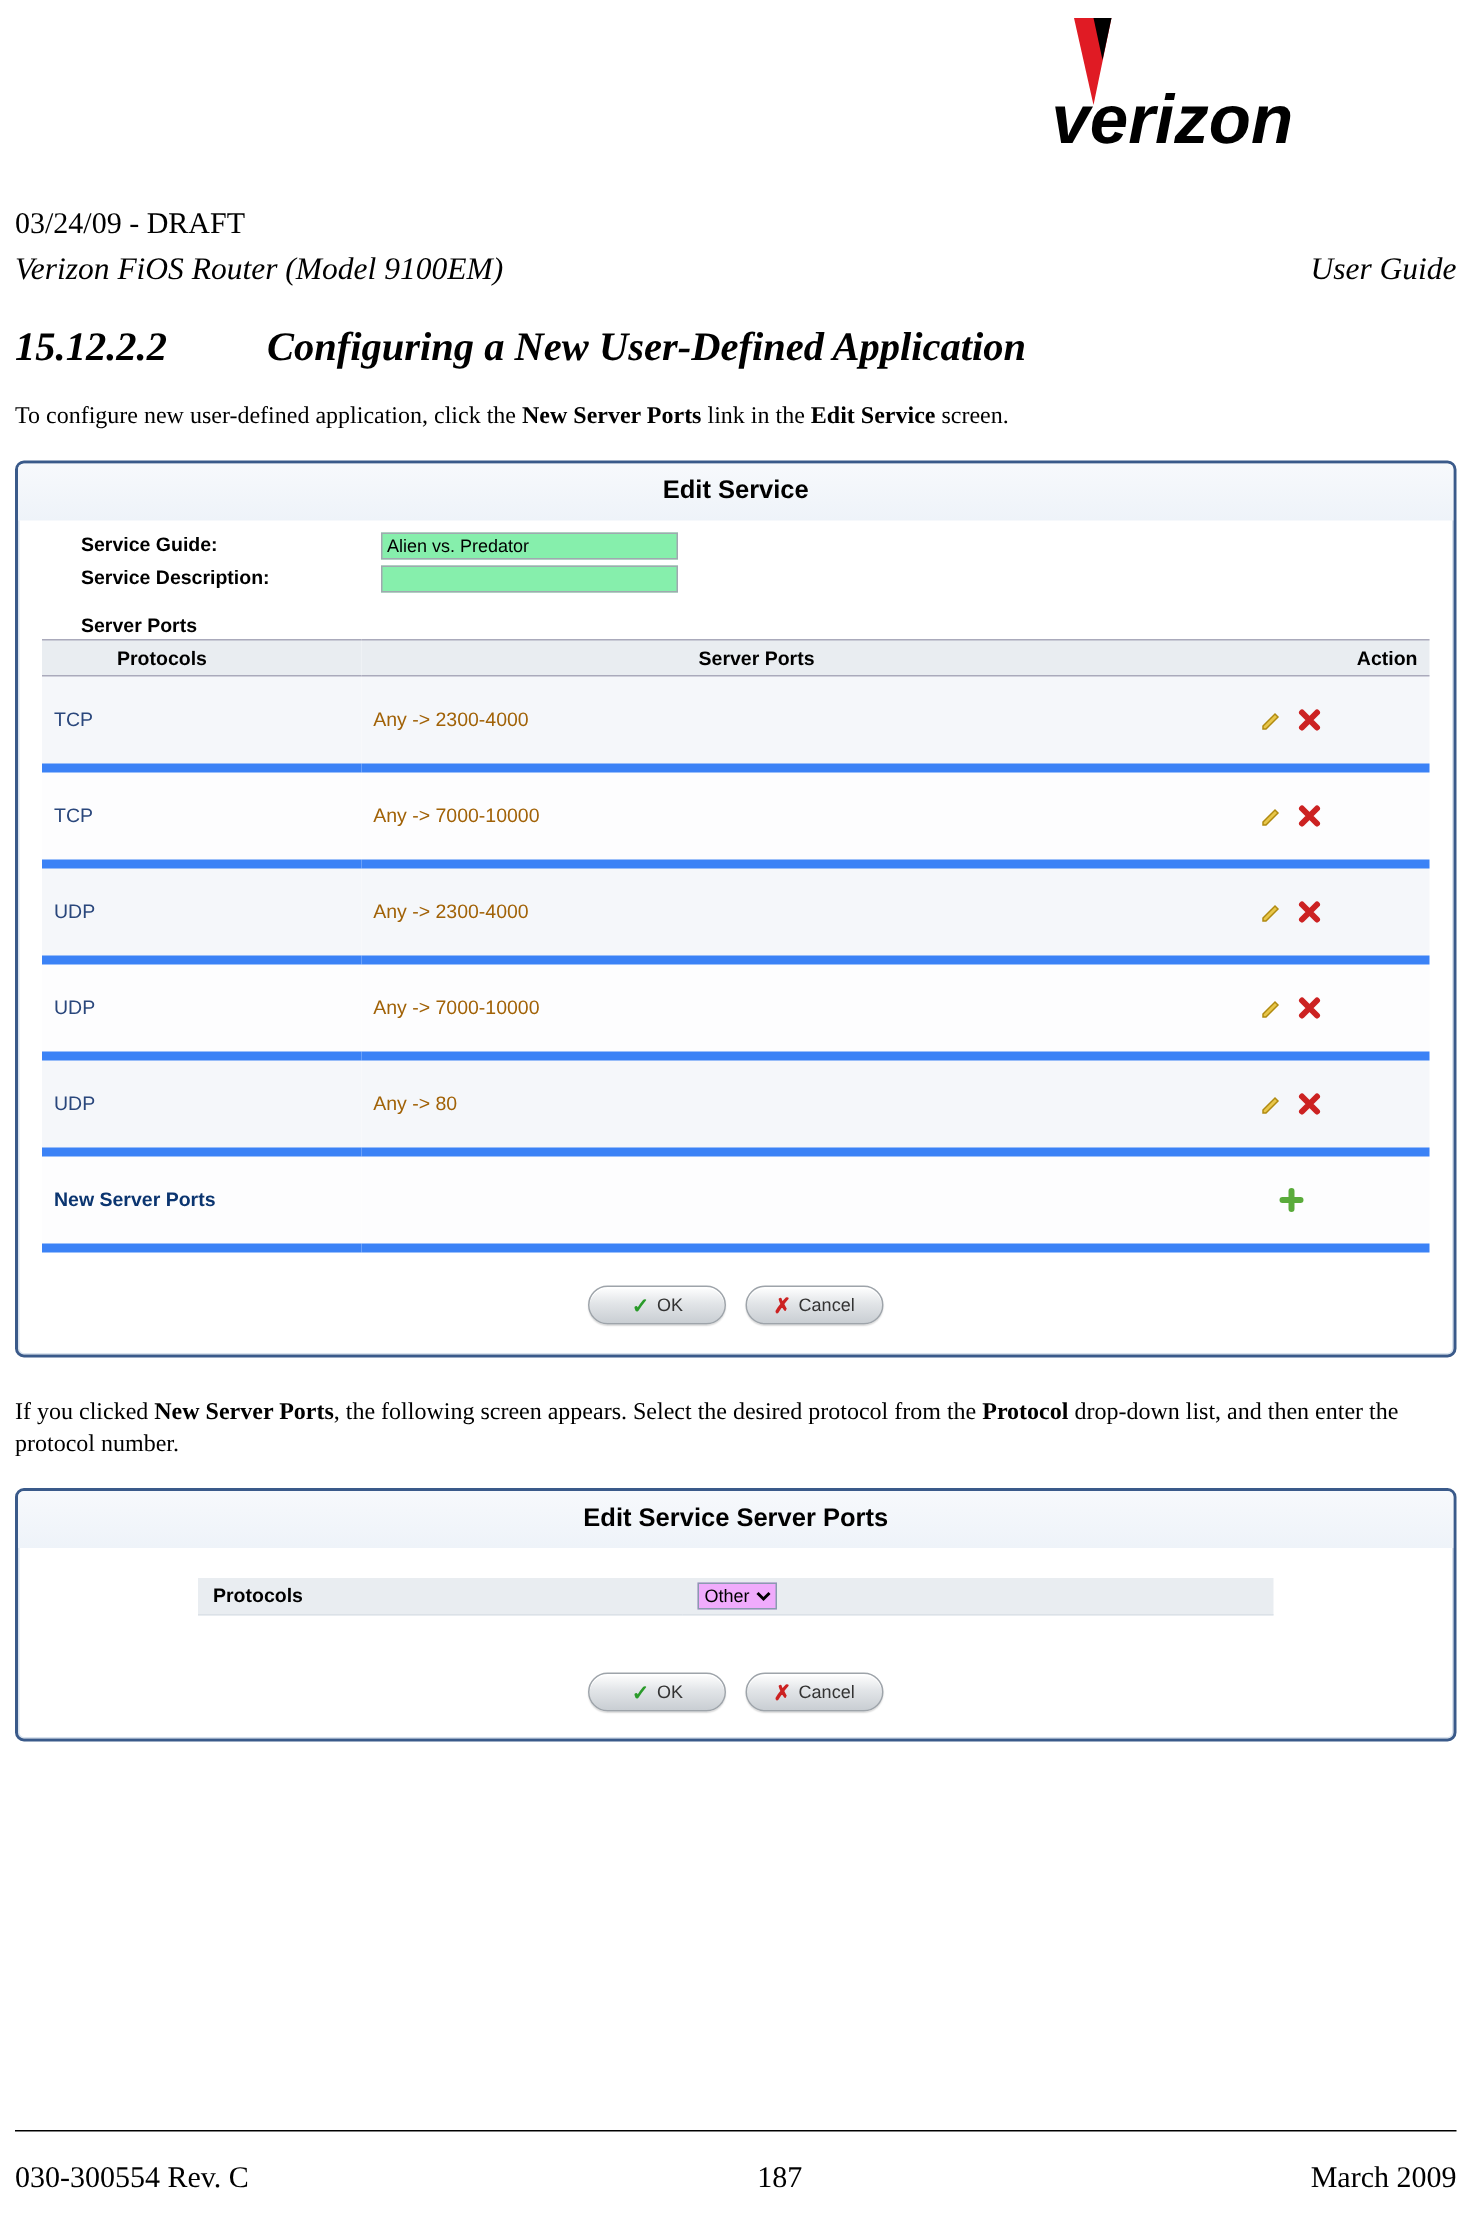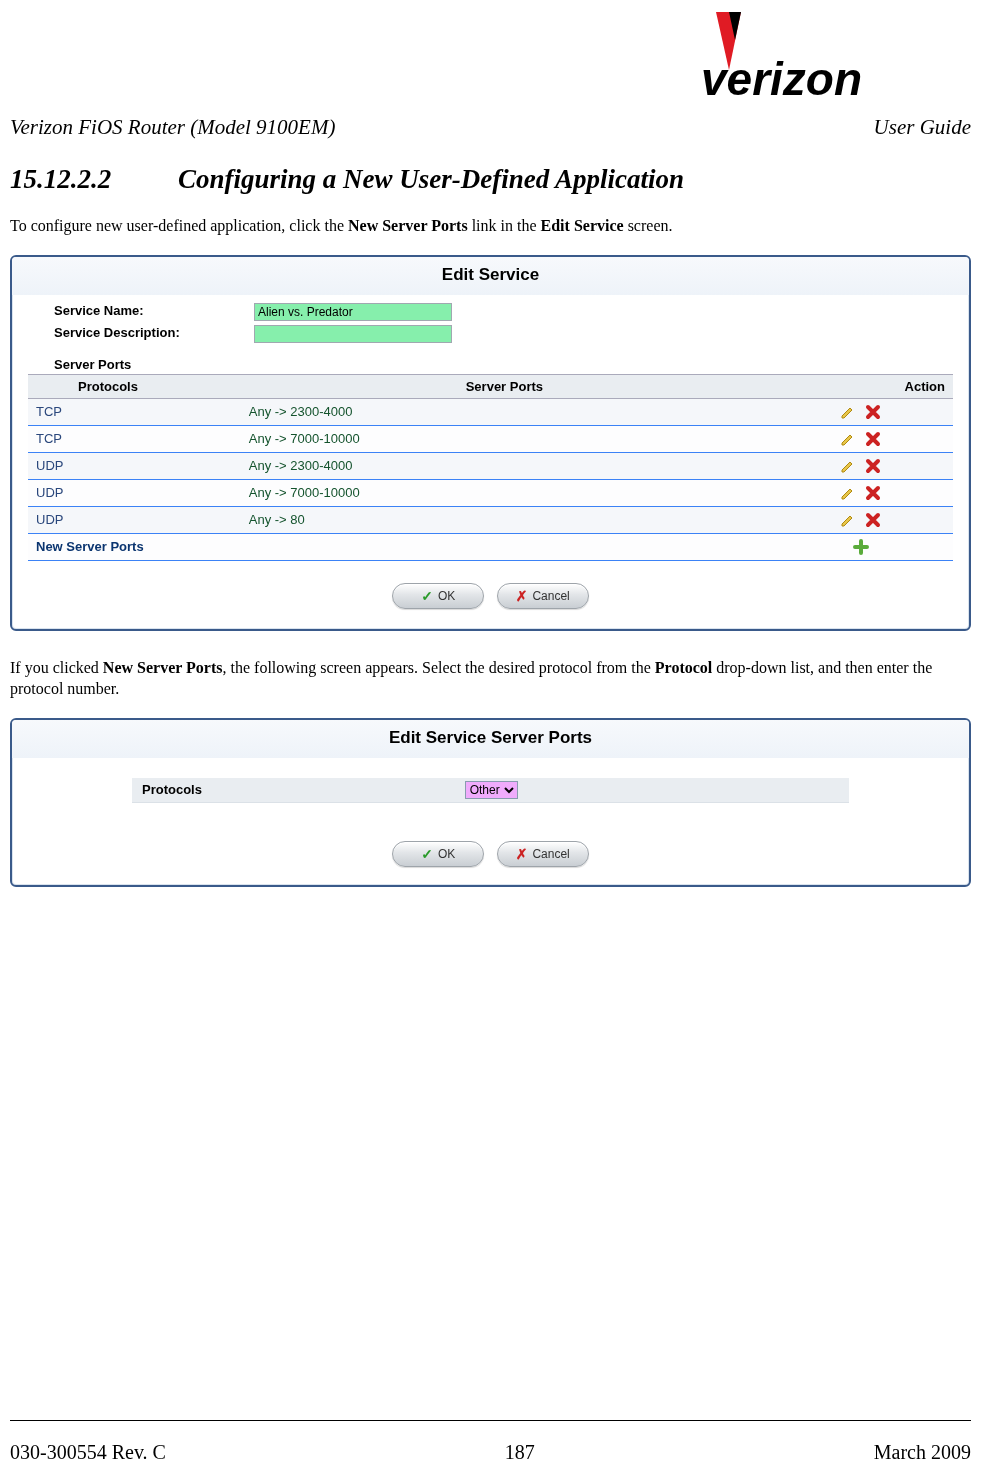--- a/index.html
+++ b/index.html
@@ -109,27 +109,27 @@
     font-weight: bold;
     text-align: center;
     padding: 4px 8px;
     border-top: 1px solid #aab;
     border-bottom: 1px solid #aab;
   }
   table.ports th.proto { width: 23%; text-align: left; padding-left: 50px;}
   table.ports th.sport { width: 57%; }
   table.ports th.act { width: 20%; text-align: right; }
   table.ports td {
-    padding: 4px 8px;
-    border-bottom: 1px solid #3b82f6;
+    padding: 20px 8px;
+    border-bottom: 6px solid #3b82f6;
     color: #2a477c;
   }
   table.ports tr:nth-child(even) td { background: #f5f7fa; }
   table.ports tr:nth-child(odd) td { background: #fdfdfe; }
-  table.ports td.sport { color: #14532d; }
+  table.ports td.sport { color: #a16207; }
   table.ports td.act { text-align: center; white-space: nowrap; }
   .link-row td.proto {
     color: #0b3570;
     font-weight: bold;
   }
   .icon {
     display: inline-block;
     width: 18px;
     height: 18px;
     vertical-align: middle;
@@ -197,40 +197,41 @@
 <div class="logo-wrap">
   <span class="logo">
     <svg width="230" height="95" viewBox="0 0 230 95">
       <path d="M35 2 L60 2 L48 60 Z" fill="#e01b24"></path>
       <path d="M48 2 L60 2 L54 30 Z" fill="#000"></path>
       <text x="20" y="85" font-family="Arial Black, Arial, sans-serif" font-size="46" font-weight="900" font-style="italic" fill="#000">verizon</text>
     </svg>
   </span>
 </div>
 
+<div class="draft-line">03/24/09 - DRAFT</div>
 
 <div class="doc-header">
   <span>Verizon FiOS Router (Model 9100EM)</span>
   <span>User Guide</span>
 </div>
 
 <div class="section-title">
   <span class="num">15.12.2.2</span>
   <span>Configuring a New User-Defined Application</span>
 </div>
 
 <p class="body-text">
   <span>To configure new user-defined application, click the </span><b class="strong">New Server Ports</b><span> link in the </span><b class="strong">Edit Service</b><span> screen.</span>
 </p>
 
 <div class="panel">
   <div class="panel-title">Edit Service</div>
   <div class="panel-inner">
     <div class="form-row">
-      <span class="label">Service Name:</span>
+      <span class="label">Service Guide:</span>
       <input type="text" value="Alien vs. Predator" style="">
     </div>
     <div class="form-row">
       <span class="label">Service Description:</span>
       <input type="text" value="" style="">
     </div>
     <div class="subhead">Server Ports</div>
     <table class="ports">
       <tbody>
             <tr>

